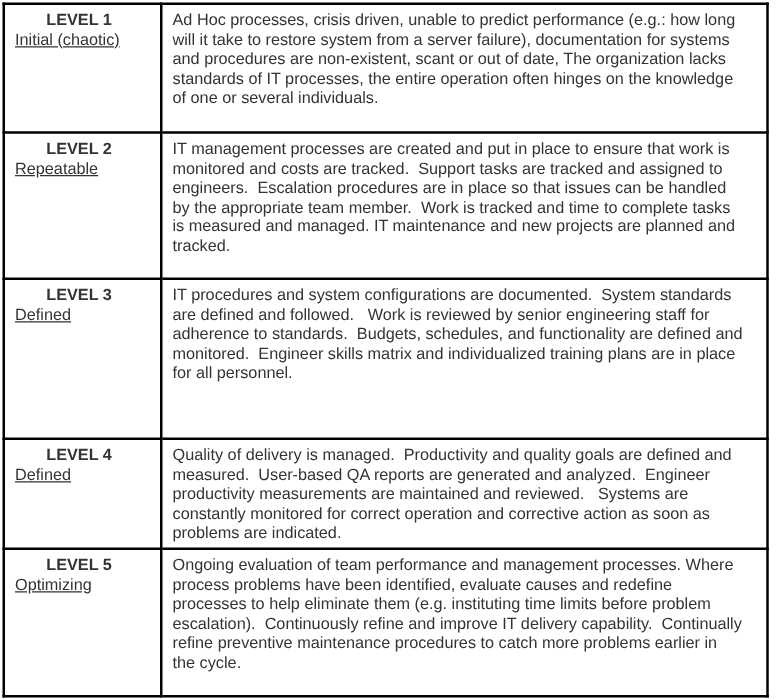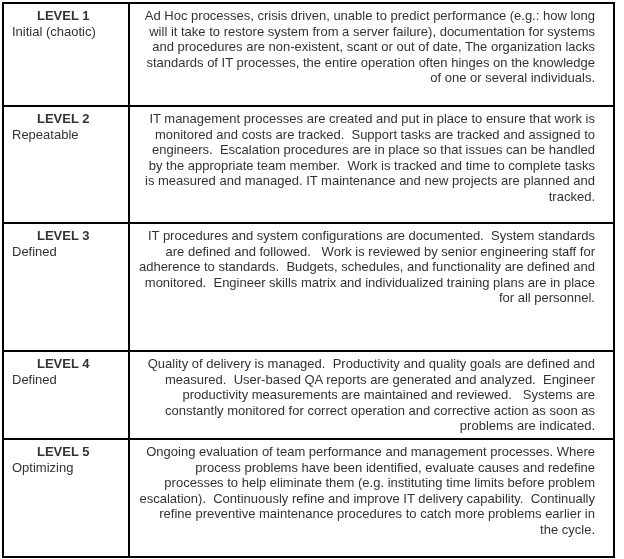--- a/index.html
+++ b/index.html
@@ -31,29 +31,29 @@
     line-height: 15.6px;
   }
   td.level-cell {
     width: 112px;
     border-right-width: 1px;
     padding: 4px 4px 4px 8px;
   }
   td.desc-cell {
     border-left-width: 1px;
     padding: 4px 18px 4px 8px;
-    text-align: right;
   }
   .level-title {
     font-weight: bold;
     display: block;
     padding-left: 25px;
   }
   .level-name {
     display: block;
+    text-decoration: underline;
   }
   .desc-text {
     white-space: pre-wrap;
   }
   tr.r1 { height: 103px; }
   tr.r2 { height: 117px; margin-top: 13px; }
   tr.r3 { height: 128px; }
   tr.r4 { height: 72px; }
   tr.r5 { height: 118px; }
 </style>

